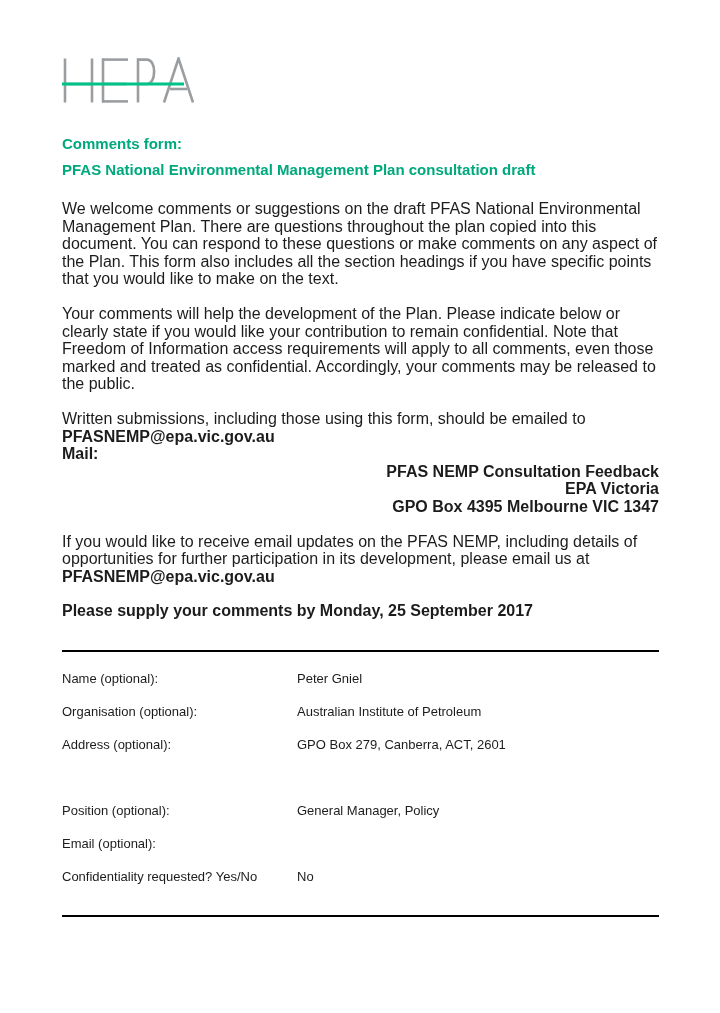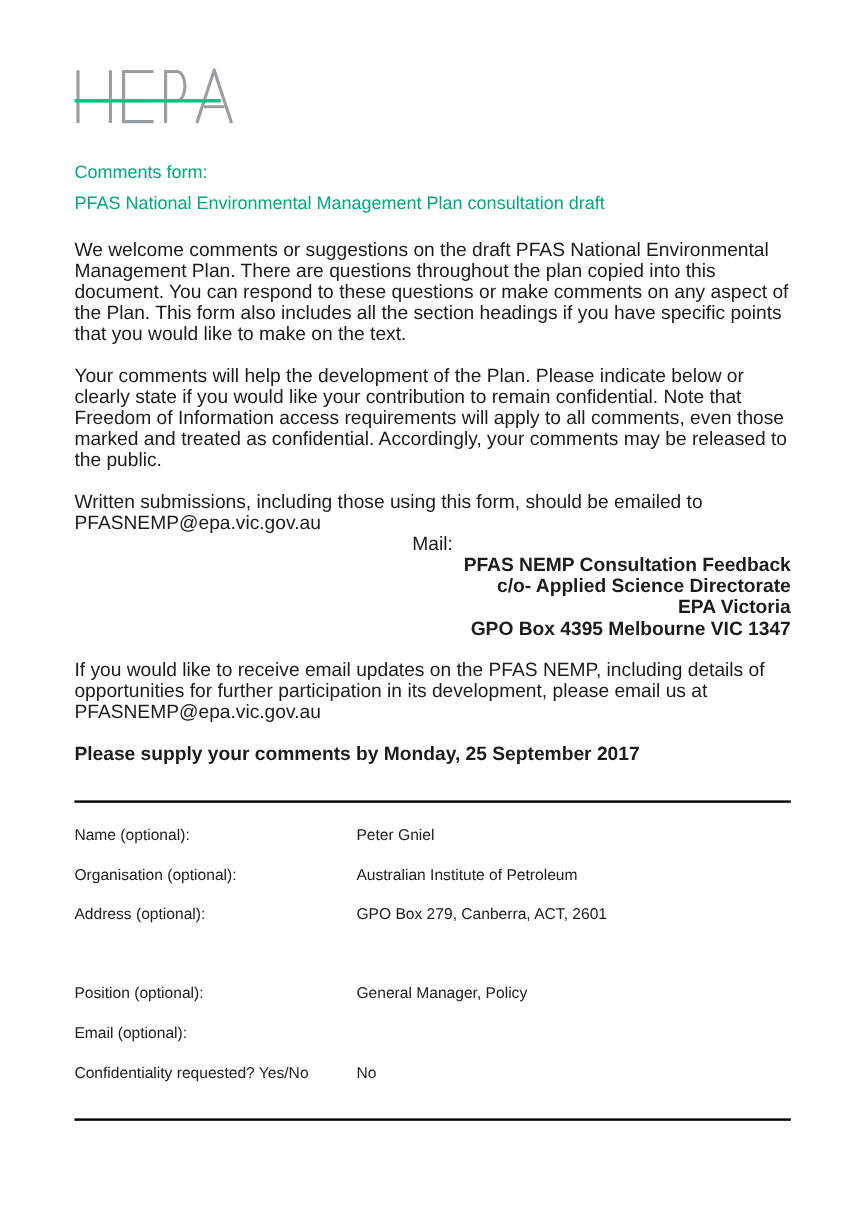--- a/index.html
+++ b/index.html
@@ -14,30 +14,30 @@
   }
   .page { width: 720px; height: 1013px; background: #fff; }
   .content { width: 597px; margin-left: 62px; }
 
   .logo { margin: 57px 0 0 62px; width: 137px; height: 47px; }
 
   .title-block { margin-top: 27px; }
   .title-line {
     font-size: 15px;
     line-height: 26px;
-    font-weight: normal;
+    font-weight: bold;
     color: #00a97d;
   }
 
   .para {
     font-size: 16px;
     line-height: 17.6px;
     margin-top: 17px;
   }
-  .para .bold, .bold { font-weight: normal; text-align: center; }
+  .para .bold, .bold { font-weight: bold; }
   .mail-line { white-space: pre-wrap; font-weight: bold; text-align: right; }
   .deadline { font-weight: bold; }
 
   .rule {
     border: none;
     border-top: 2px solid #000;
     width: 597px;
   }
   .rule-top { margin-top: 30px; }
   .rule-bottom { margin-top: 13px; }
@@ -95,21 +95,20 @@
     </div>
 
     <p class="para">We welcome comments or suggestions on the draft PFAS National Environmental Management Plan. There are questions throughout the plan copied into this document. You can respond to these questions or make comments on any aspect of the Plan. This form also includes all the section headings if you have specific points that you would like to make on the text.</p>
 
     <p class="para">Your comments will help the development of the Plan. Please indicate below or clearly state if you would like your contribution to remain confidential. Note that Freedom of Information access requirements will apply to all comments, even those marked and treated as confidential. Accordingly, your comments may be released to the public.</p>
 
     <div class="para">
       <span>Written submissions, including those using this form, should be emailed to </span><span class="bold">PFASNEMP@epa.vic.gov.au</span>
       <div class="bold">Mail:</div>
       <div class="mail-line">PFAS NEMP Consultation Feedback</div>
-      <div class="mail-line"> c/o- Applied Science Directorate</div>
       <div class="mail-line"> EPA Victoria</div>
       <div class="mail-line">GPO Box 4395 Melbourne VIC 1347</div>
     </div>
 
     <p class="para">
       <span>If you would like to receive email updates on the PFAS NEMP, including details of opportunities for further participation in its development, please email us at </span><span class="bold">PFASNEMP@epa.vic.gov.au</span>
     </p>
 
     <p class="para deadline">Please supply your comments by Monday, 25 September 2017</p>
 

